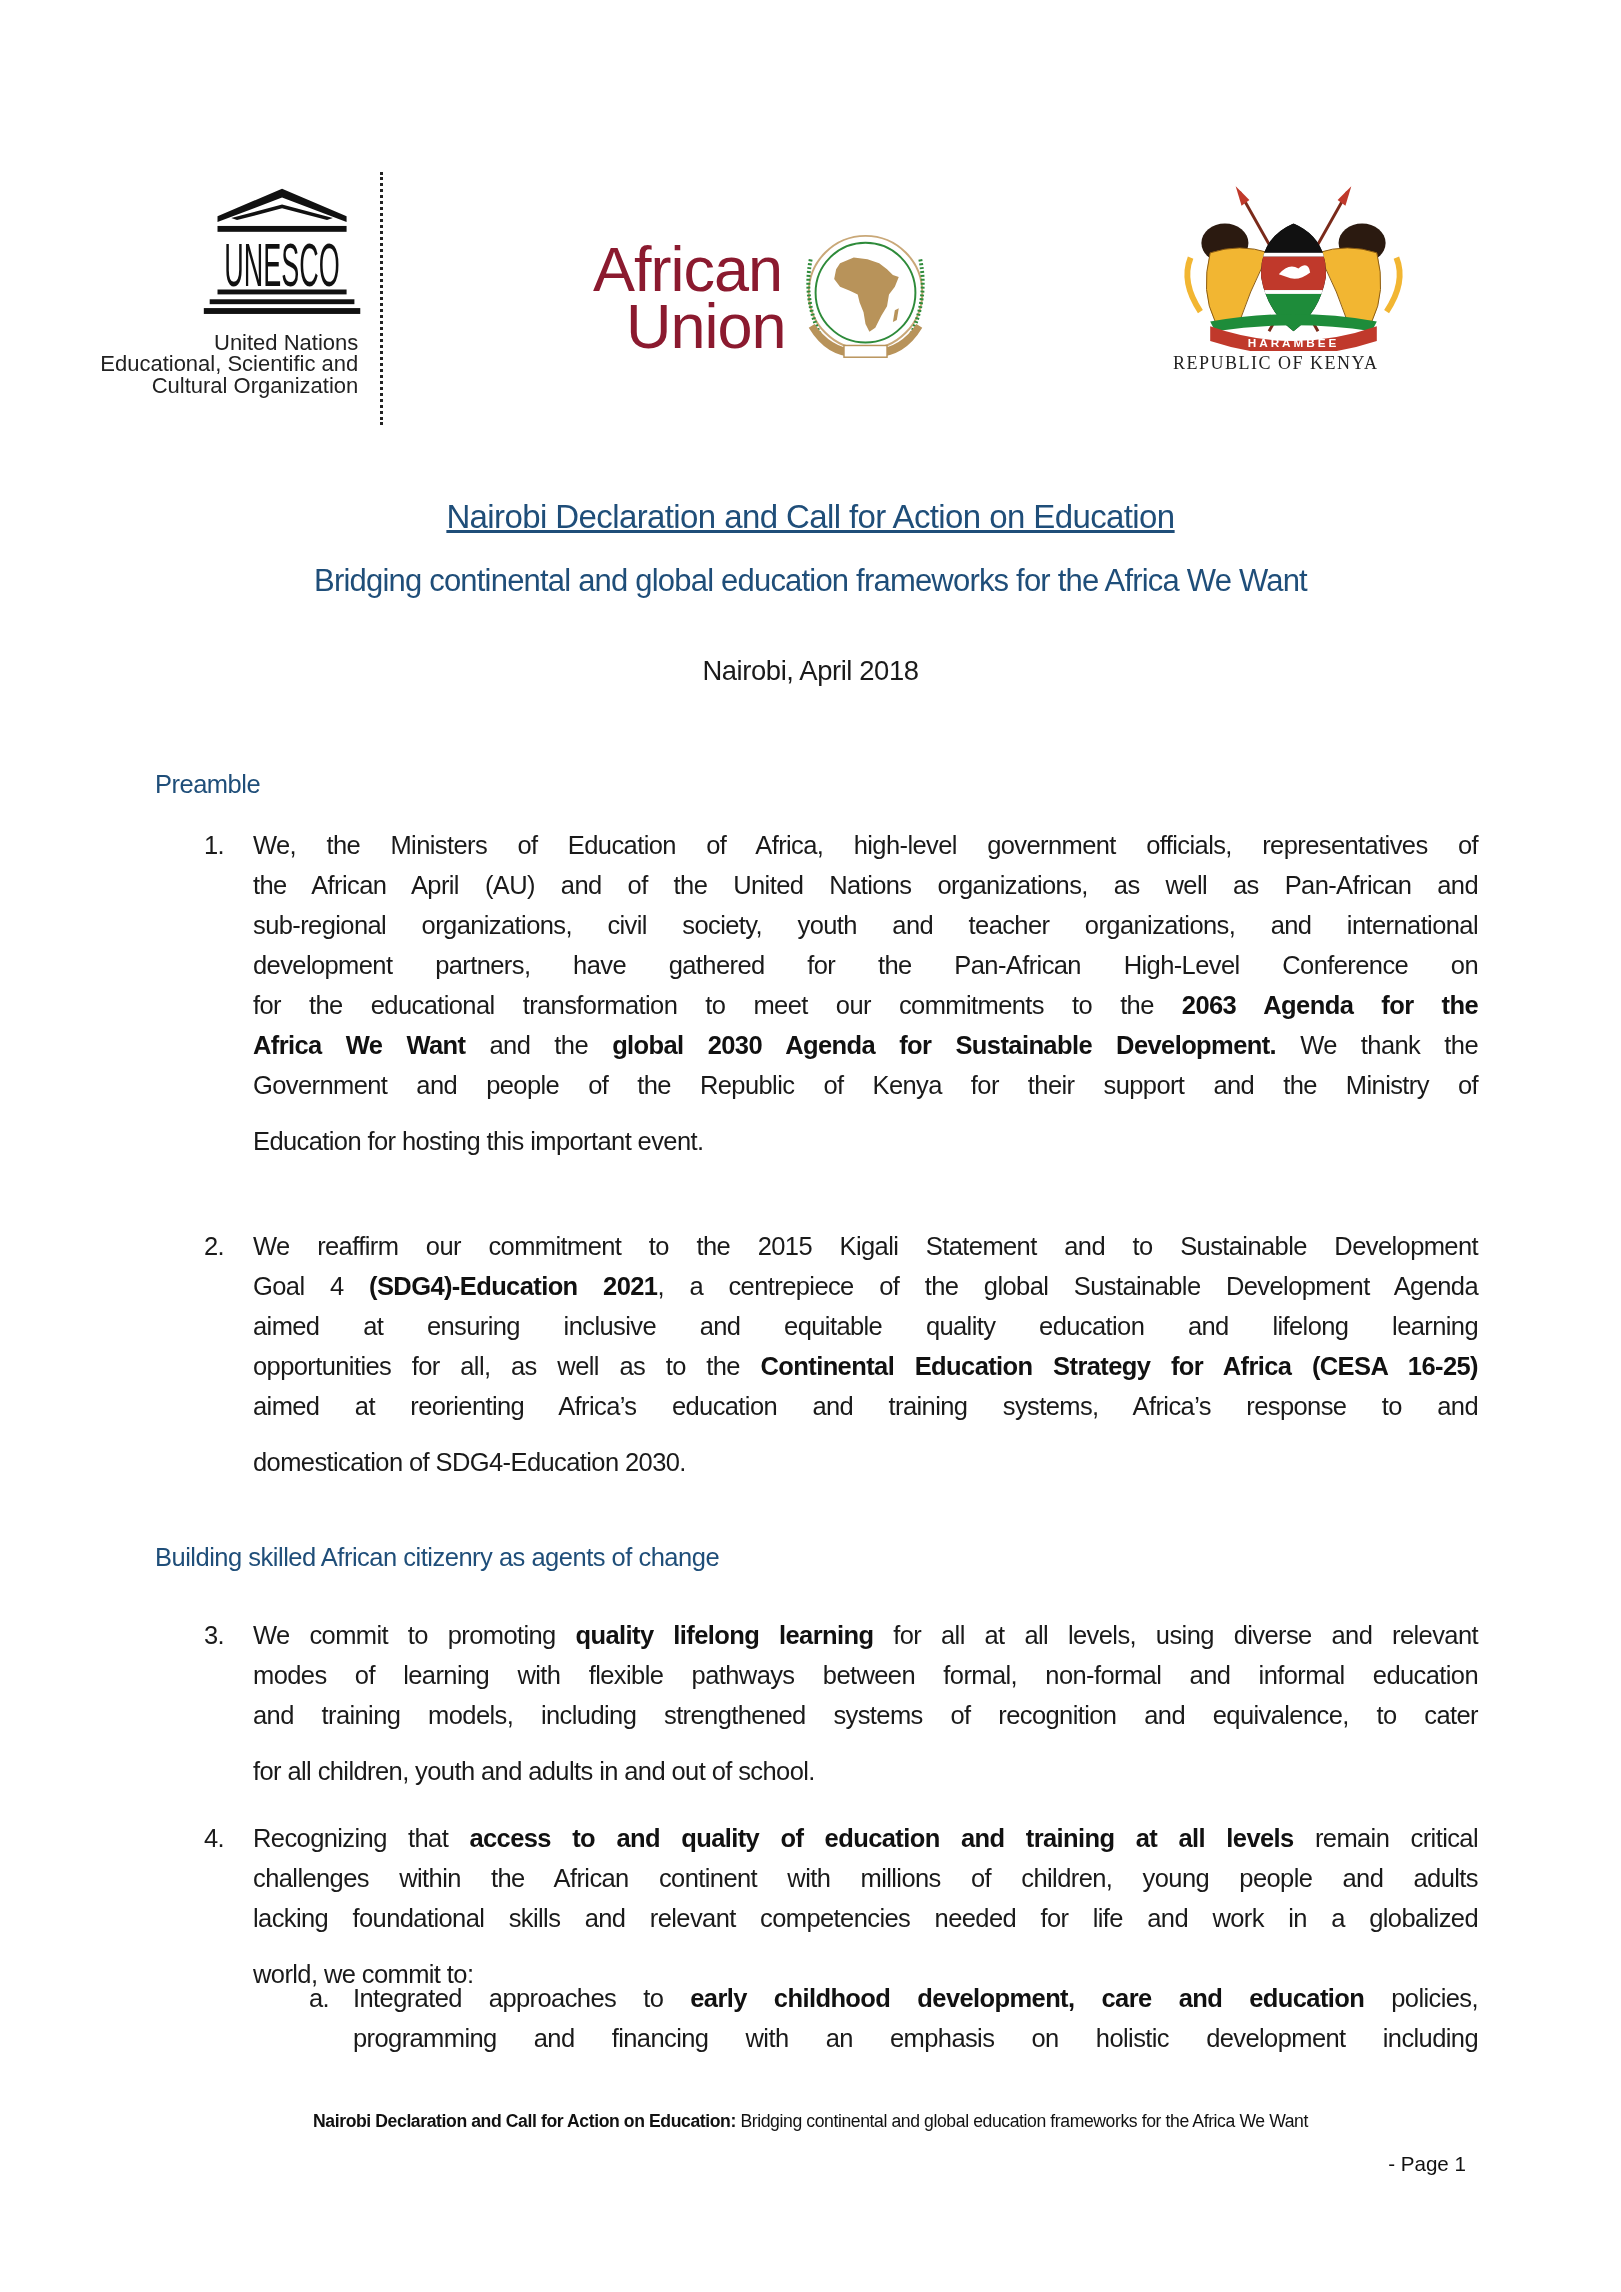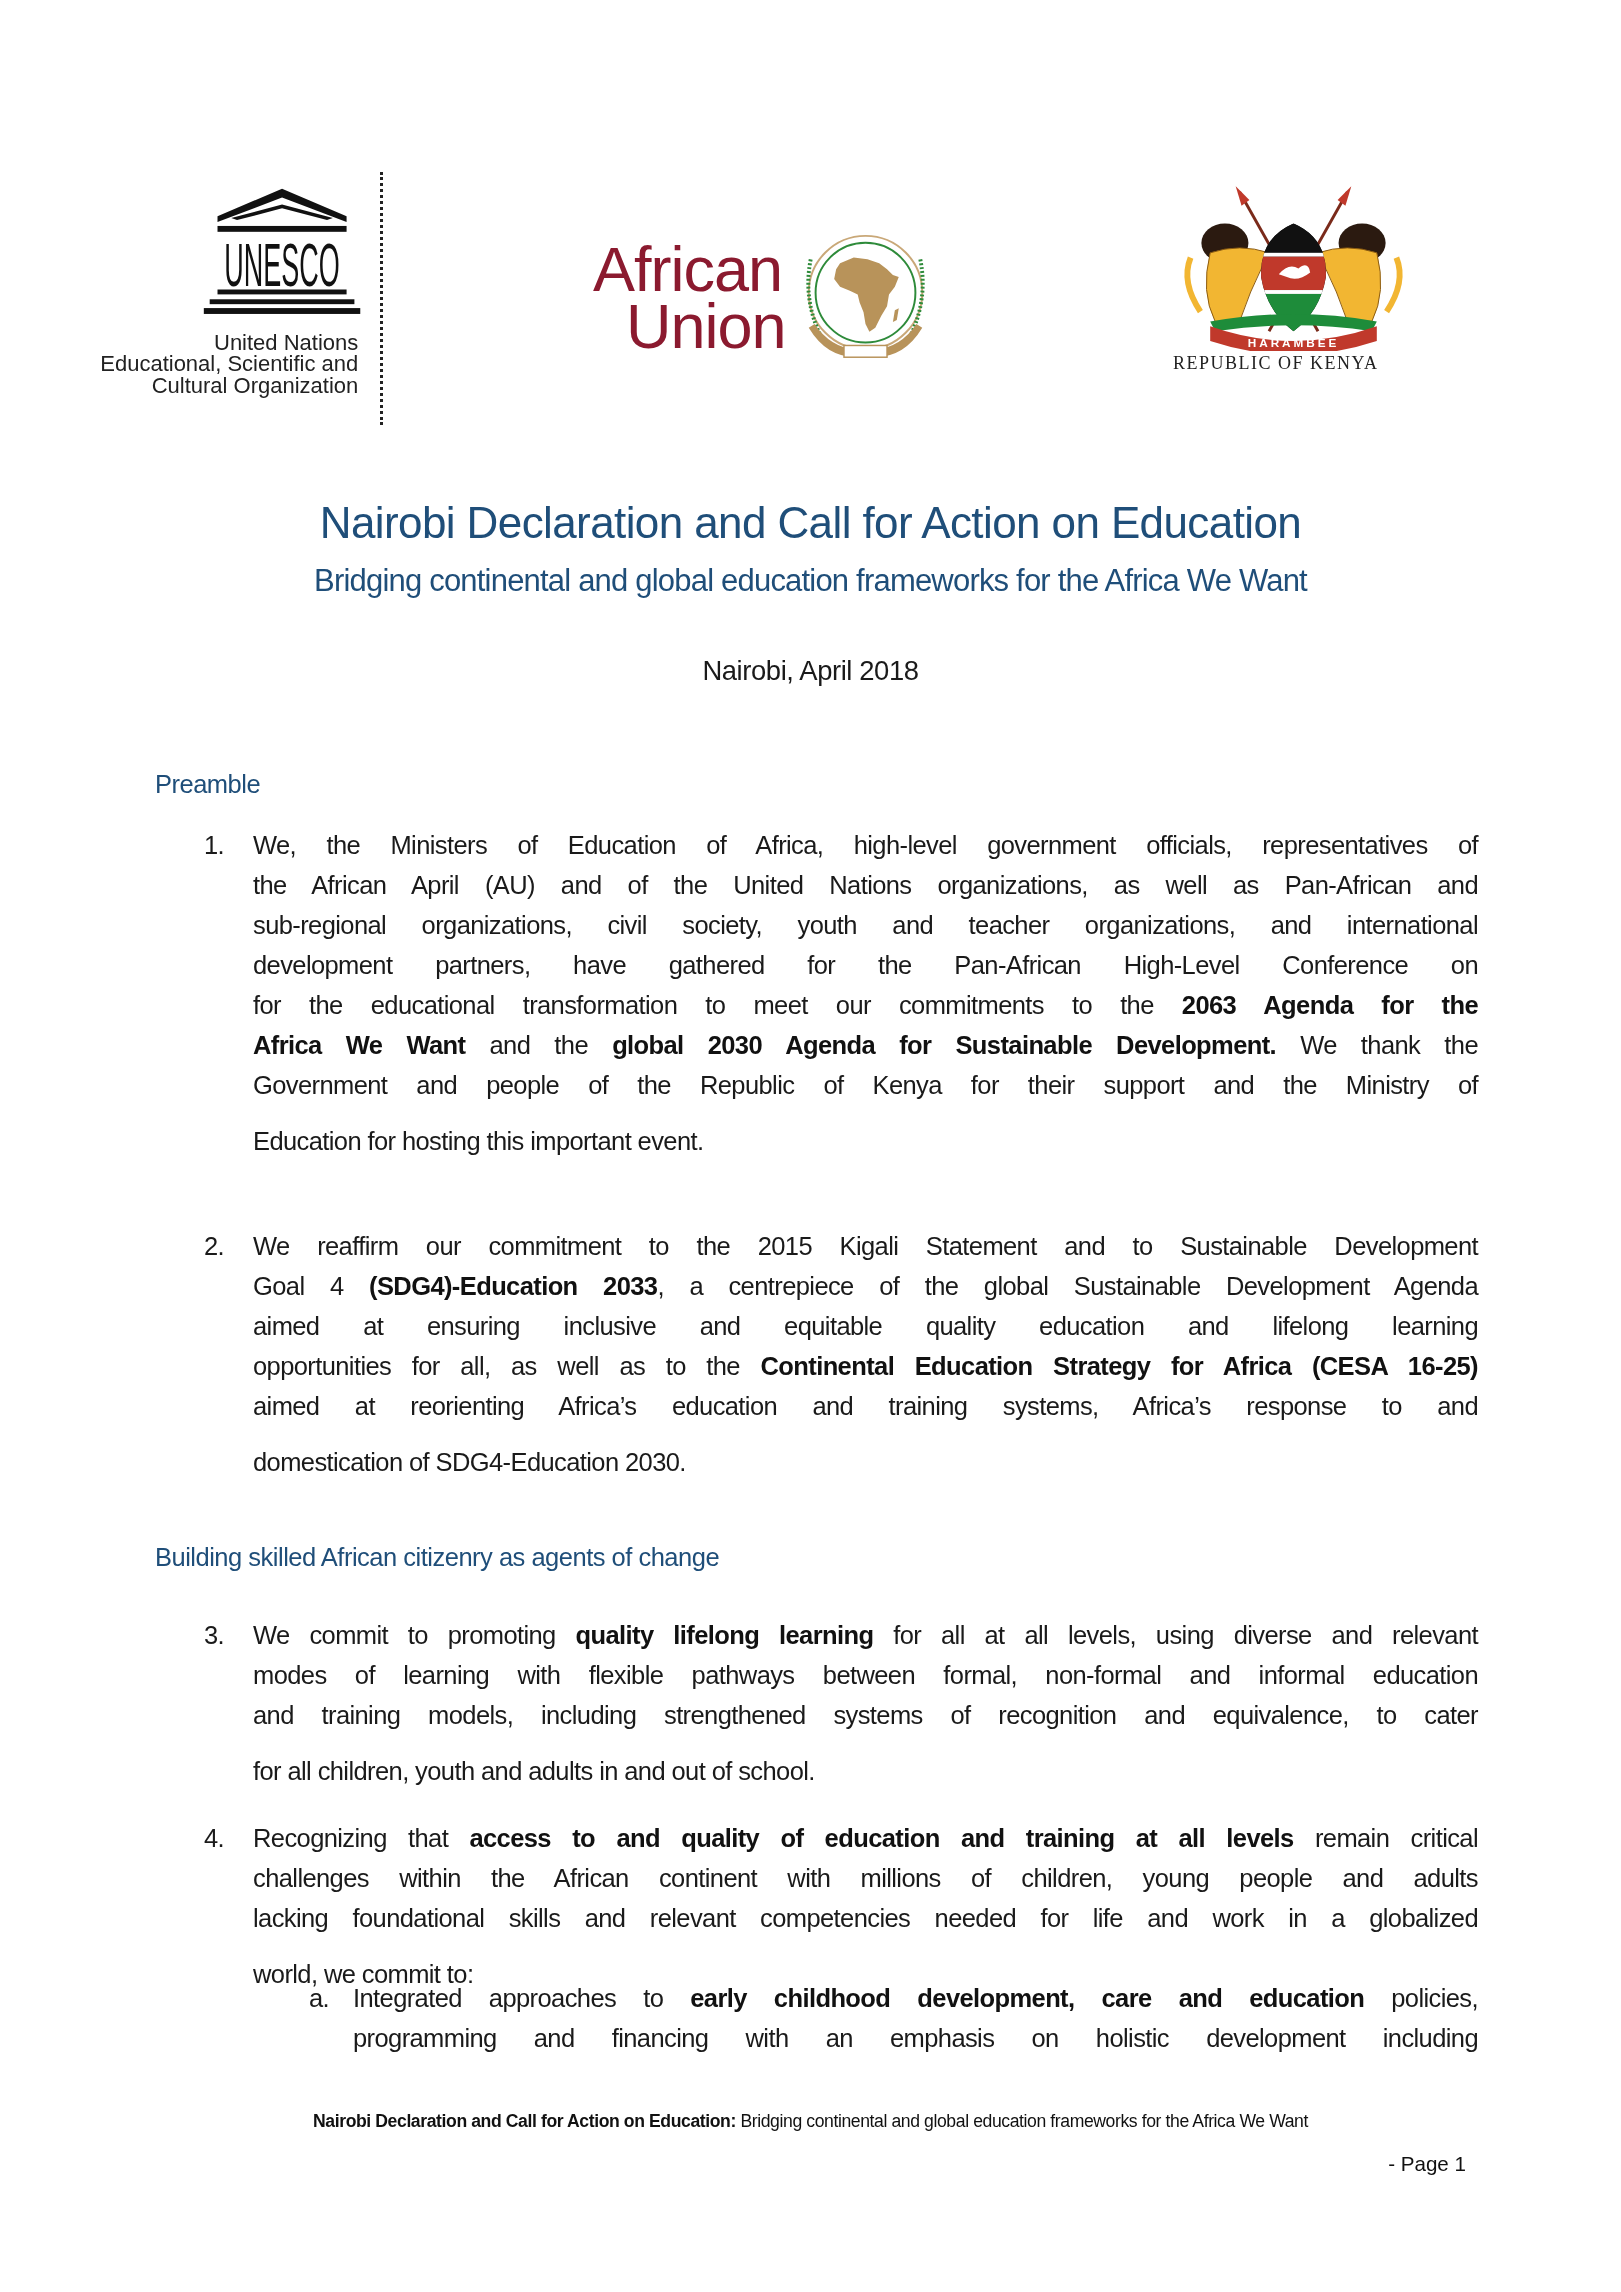--- a/index.html
+++ b/index.html
@@ -12,21 +12,21 @@
   #unesco-dots { left:380px; top:172px; width:3.9px; height:253px; border-left:3.9px dotted #222; }
 
   #au { left:593px; top:230px; width:343px; height:137px; }
   .au-word { position:absolute; font-family:"Liberation Sans", sans-serif; color:#8b1a2f; font-size:63px; line-height:63px; letter-spacing:-1px; }
 
   #kenya { left:1171px; top:184px; width:245px; height:196px; }
   .kenya-cap { position:absolute; left:2px; top:169px; font-family:"Liberation Serif", serif; font-size:18px; letter-spacing:1.5px; color:#222; white-space:nowrap; }
 
   
   .title { position:absolute; left:0; width:1621px; text-align:center; color:#1f4e79; font-family:"Liberation Sans", sans-serif; white-space:nowrap; }
-  #title1 { top:498px; font-size:44px; letter-spacing:-0.6px; }
+  #title1 { top:498px; font-size:33px; letter-spacing:-0.6px;text-decoration:underline; }
   #title2 { top:563px; font-size:31px; letter-spacing:-0.8px; }
   #date { top:655px; font-size:27.4px; color:#1a1a1a; letter-spacing:-0.4px; }
 
   .section { position:absolute; left:155px; color:#1f4e79; font-size:25.5px; letter-spacing:-0.5px; white-space:nowrap; }
 
   
   .para { position:absolute; left:253px; width:1225px; font-size:25.5px; line-height:40px; color:#1a1a1a; letter-spacing:-0.6px; }
   .num { position:absolute; left:-49px; top:0; }
   .line { display:block; text-align:justify; text-align-last:justify; white-space:nowrap; height:40px; overflow:visible; }
   .line.last { text-align-last:left;margin-top:16px; }
@@ -130,21 +130,21 @@
     <span class="line"><span><span>development partners, have gathered for the Pan-African High-Level Conference on</span></span></span>
     <span class="line"><span><span>for the educational transformation to meet our commitments to the </span><b>2063 Agenda for the</b></span></span>
     <span class="line"><span><b>Africa We Want</b><span> and the </span><b>global 2030 Agenda for Sustainable Development.</b><span> We thank the</span></span></span>
     <span class="line"><span><span>Government and people of the Republic of Kenya for their support and the Ministry of</span></span></span>
     <span class="line last"><span><span>Education for hosting this important event.</span></span></span>
   </div>
 
 <div class="para" style="top:1226px;">
   <span class="num">2.</span>
 <span class="line"><span><span>We reaffirm our commitment to the 2015 Kigali Statement and to Sustainable Development</span></span></span>
-    <span class="line"><span><span>Goal 4 </span><b>(SDG4)-Education 2033</b><span>, a centrepiece of the global Sustainable Development Agenda</span></span></span>
+    <span class="line"><span><span>Goal 4 </span><b>(SDG4)-Education 2021</b><span>, a centrepiece of the global Sustainable Development Agenda</span></span></span>
     <span class="line"><span><span>aimed at ensuring inclusive and equitable quality education and lifelong learning</span></span></span>
     <span class="line"><span><span>opportunities for all, as well as to the </span><b>Continental Education Strategy for Africa (CESA 16-25)</b></span></span>
     <span class="line"><span><span>aimed at reorienting Africa’s education and training systems, Africa’s response to and</span></span></span>
     <span class="line last"><span><span>domestication of SDG4-Education 2030.</span></span></span>
   </div>
 
 <div class="section" style="top:1543px;">Building skilled African citizenry as agents of change</div>
 
 <div class="para" style="top:1615px;">
   <span class="num">3.</span>

